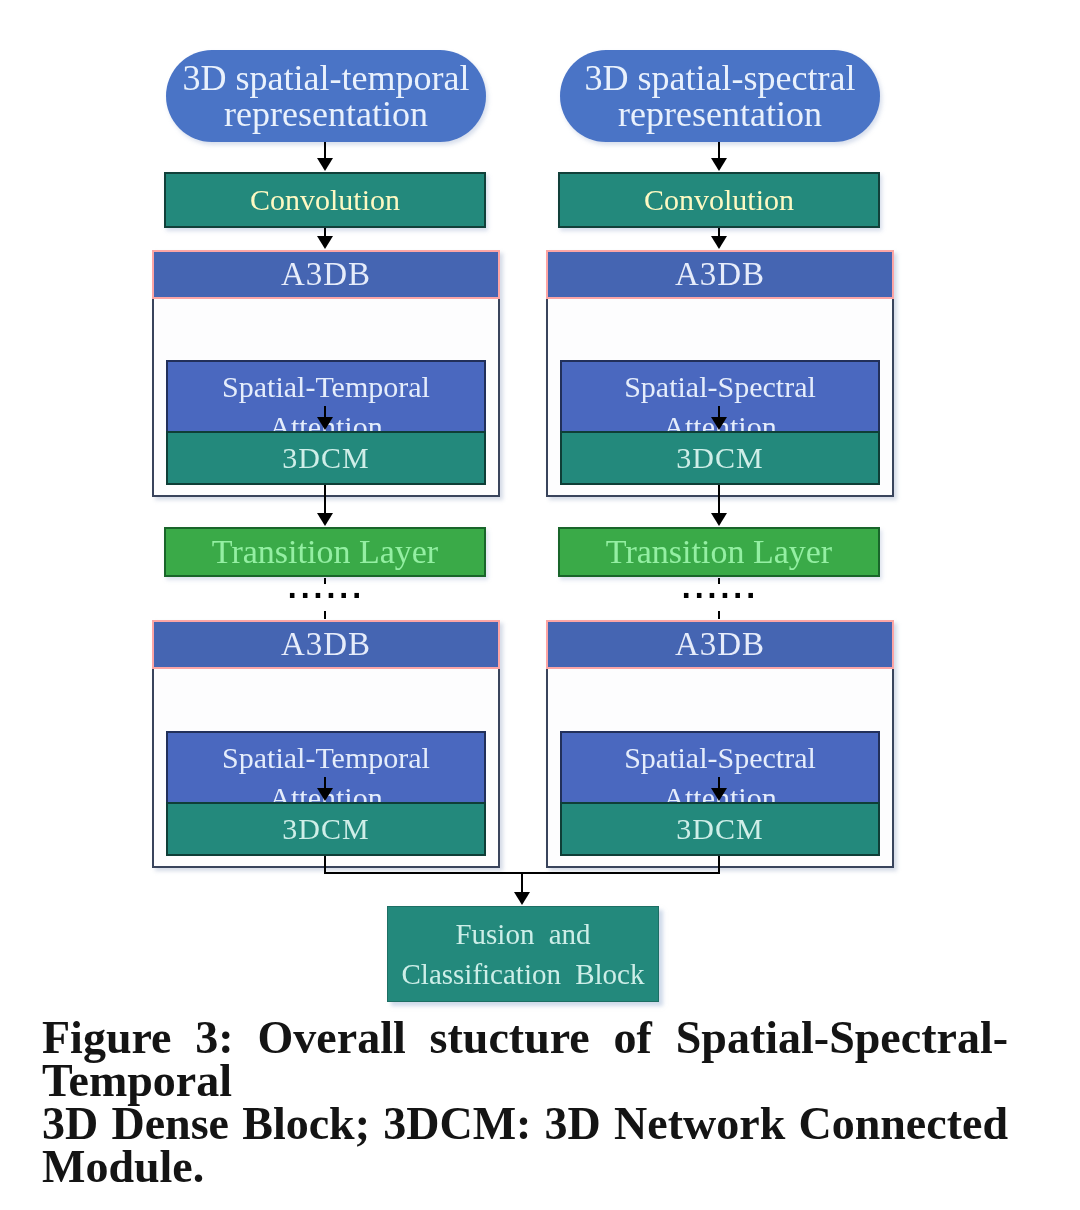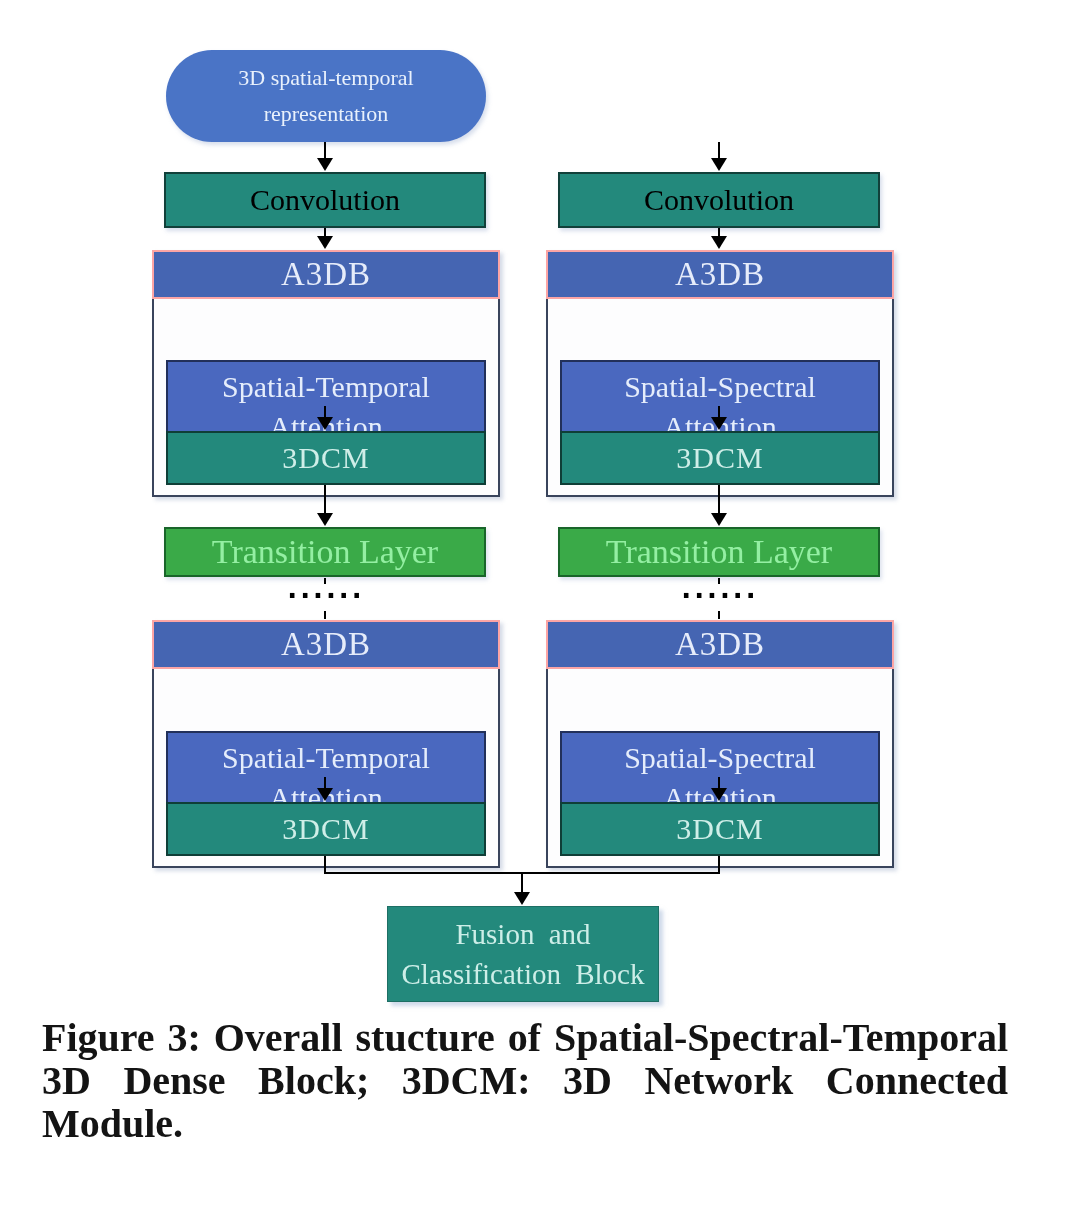--- a/index.html
+++ b/index.html
@@ -7,26 +7,26 @@
     position:relative;width:1080px;height:1210px;background:#ffffff;
     overflow:hidden;font-family:"Liberation Serif",serif;
   }
   .node{
     position:absolute;box-sizing:border-box;
     display:flex;align-items:center;justify-content:center;
     text-align:center;z-index:2;
   }
   .pill{
     background:var(--node-blue,#4a74c6);
-    border-radius:48px;color:#e9f1fc;font-size:22px;line-height:36px;
+    border-radius:48px;color:#e9f1fc;font-size:36px;line-height:36px;
     padding:0 14px;box-shadow:2px 3px 4px rgba(140,160,200,.35);
   }
   .conv{
     background:var(--teal,#23897c);border:2px solid #11403a;
-    color:#000000;font-size:30px;box-shadow:2px 3px 4px rgba(140,160,200,.35);
+    color:#fef9c3;font-size:30px;box-shadow:2px 3px 4px rgba(140,160,200,.35);
   }
   .container{
     position:absolute;box-sizing:border-box;background:#fdfdfe;
     border:2px solid #39445c;z-index:1;
     box-shadow:3px 3px 4px rgba(150,165,195,.4);
   }
   .blockhead{
     background:var(--header-blue,#4565b2);border:2px solid #fca5a5;
     color:#e6ecfa;font-size:33px;letter-spacing:1px;
   }
@@ -57,21 +57,21 @@
   .vline{position:absolute;width:2px;background:#000;z-index:5;}
   .hline{position:absolute;height:2px;background:#000;z-index:5;}
   .dots{
     position:absolute;z-index:4;text-align:center;color:#000;
     font-family:"DejaVu Sans",sans-serif;font-weight:bold;
     font-size:26px;line-height:26px;letter-spacing:3px;
   }
   .caption{position:absolute;left:42px;top:1016px;width:966px;z-index:2;}
   .caption-line{
     font-family:"Liberation Serif",serif;font-weight:bold;color:#141414;
-    font-size:40px;line-height:43px;text-align:justify;text-align-last:justify;
+    font-size:46px;line-height:43px;text-align:justify;text-align-last:justify;
   }
   .caption-line.last{text-align-last:left;}
 </style>
 </head>
 <body>
 
 <div class="canvas">
 
   <div class="node pill" style="left:166px;top:50px;width:320px;height:92px;">3D spatial-temporal representation</div>
 
@@ -94,20 +94,21 @@
   <div class="vline" style="left:324px;top:578px;height:6px;"></div>
   <div class="dots" style="left:276px;top:576px;width:100px;">......</div>
   <div class="vline" style="left:324px;top:611px;height:8px;"></div>
 
   <div class="container" style="left:152px;top:620px;width:348px;height:248px;"></div>
   <div class="node blockhead" style="left:152px;top:620px;width:348px;height:49px;">A3DB</div>
   <div class="node attn" style="left:166px;top:683px;width:320px;height:94px;">Spatial-Temporal Attention</div>
   <div class="arrow" style="left:324px;top:777px;height:12px;"></div>
   <div class="node dcm" style="left:166px;top:802px;width:320px;height:54px;">3DCM</div>
 
+  <div class="node pill" style="left:560px;top:50px;width:320px;height:92px;">3D spatial-spectral representation</div>
 
   <div class="arrow" style="left:718px;top:142px;height:17px;"></div>
 
   <div class="node conv" style="left:558px;top:172px;width:322px;height:56px;">Convolution</div>
 
   <div class="arrow" style="left:718px;top:228px;height:9px;"></div>
 
   <div class="container" style="left:546px;top:250px;width:348px;height:247px;"></div>
   <div class="node blockhead" style="left:546px;top:250px;width:348px;height:49px;">A3DB</div>
   <div class="node attn" style="left:560px;top:312px;width:320px;height:94px;">Spatial-Spectral Attention</div>

